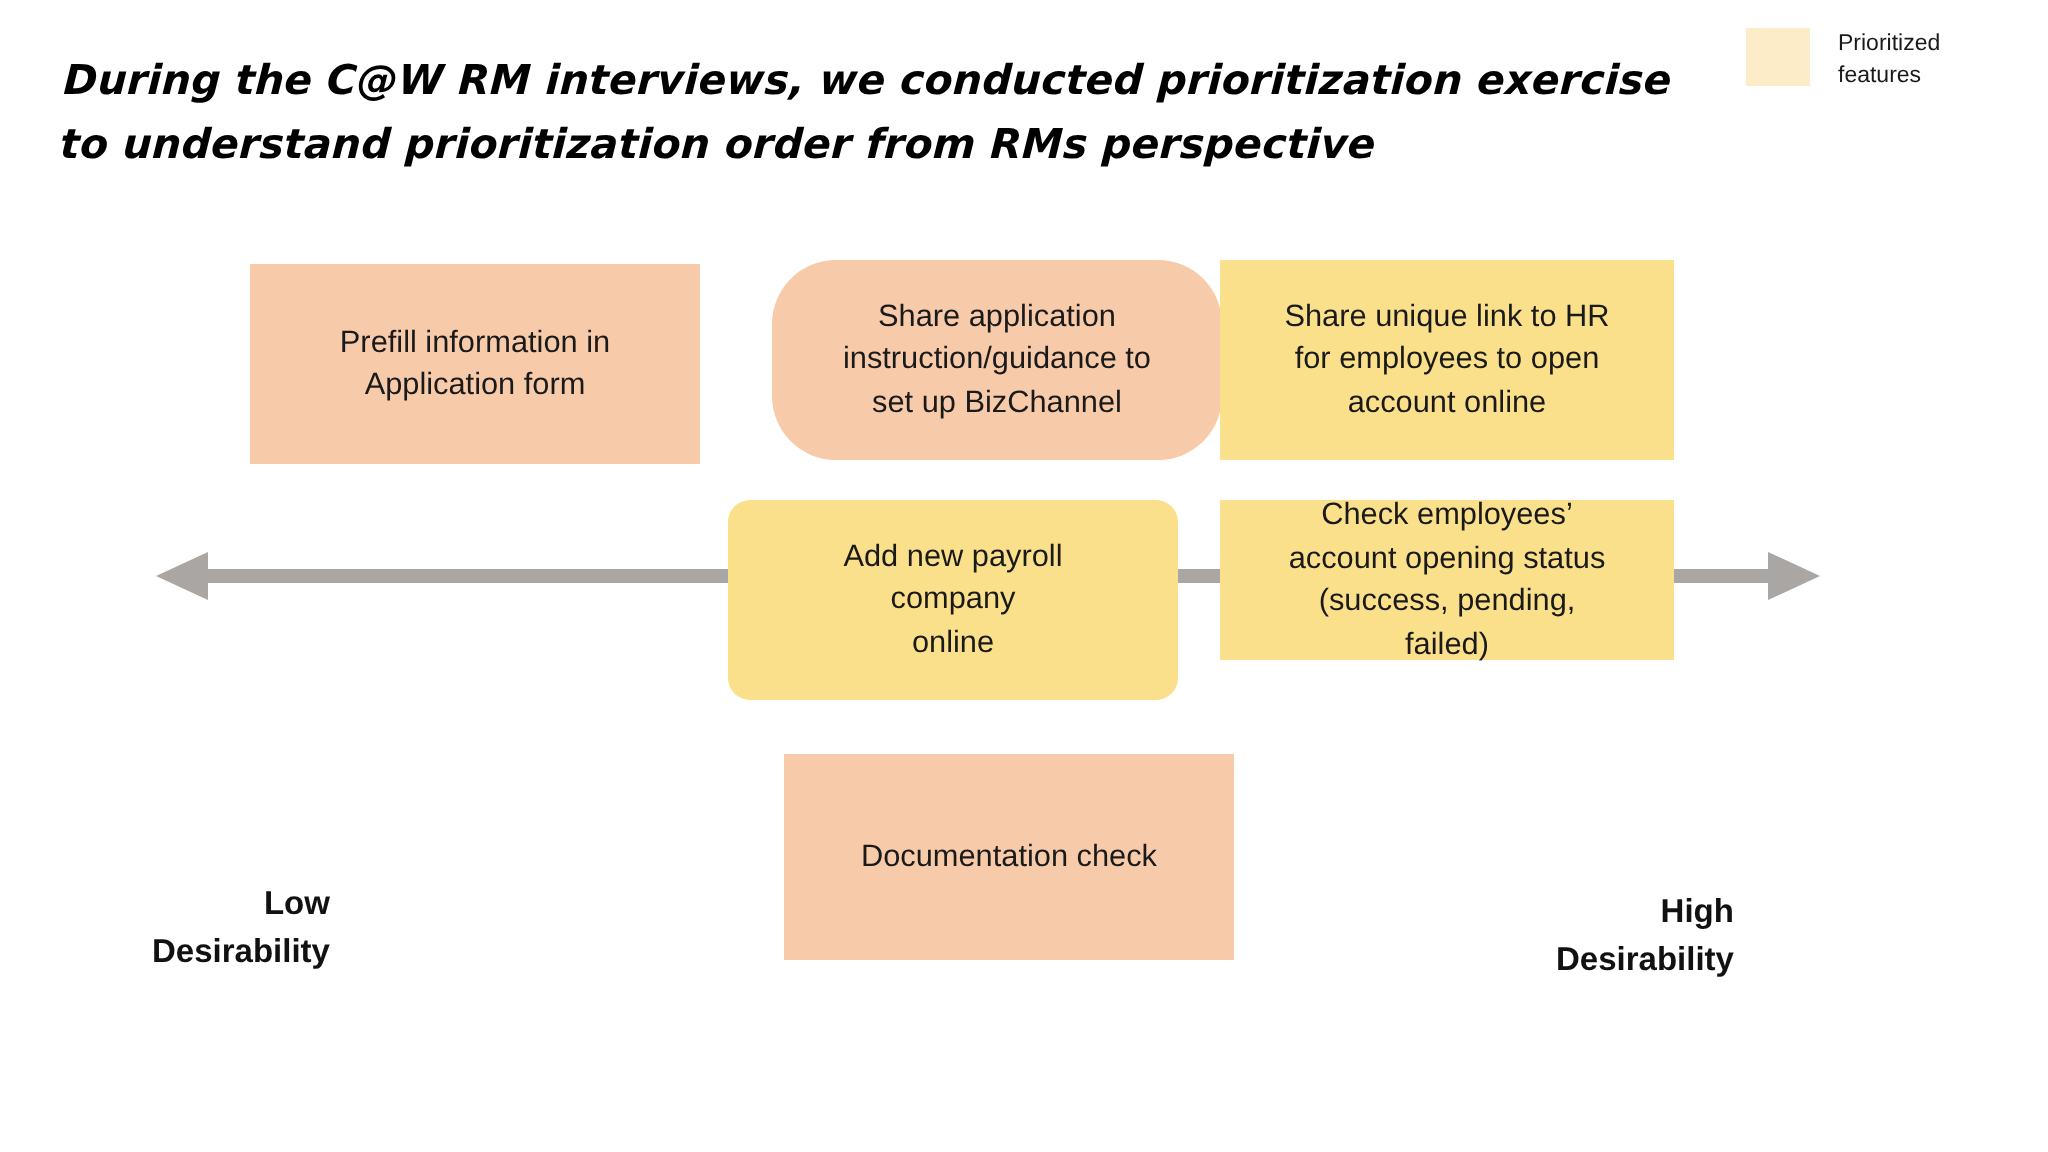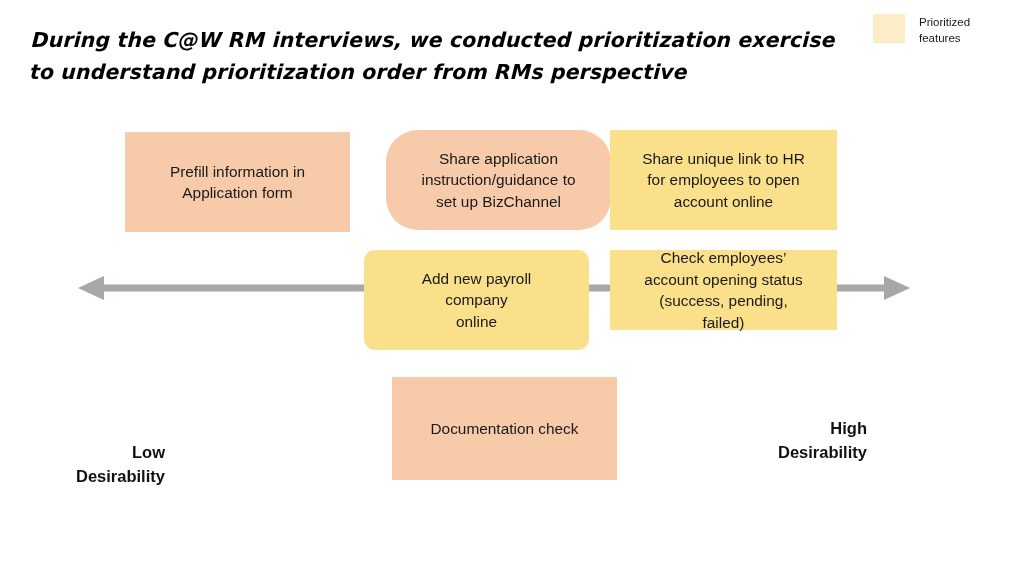--- a/index.html
+++ b/index.html
@@ -100,21 +100,21 @@
   .axis-label {
     position: absolute;
     font-size: 16.5px;
     line-height: 24px;
     font-weight: 700;
     color: #111111;
     white-space: pre-line;
     text-align: right;
   }
   #axis-label-low  { left: 76px;  top: 440px; }
-  #axis-label-high { left: 778px; top: 416px; }
+  #axis-label-high { left: 778px; top: 444px; }
 </style>
 </head>
 <body>
 
 <div id="canvas">
 
   <div id="title">
     <span class="tline">During the C@W RM interviews, we conducted prioritization exercise</span>
     <span class="tline">to understand prioritization order from RMs perspective</span>
   </div>

